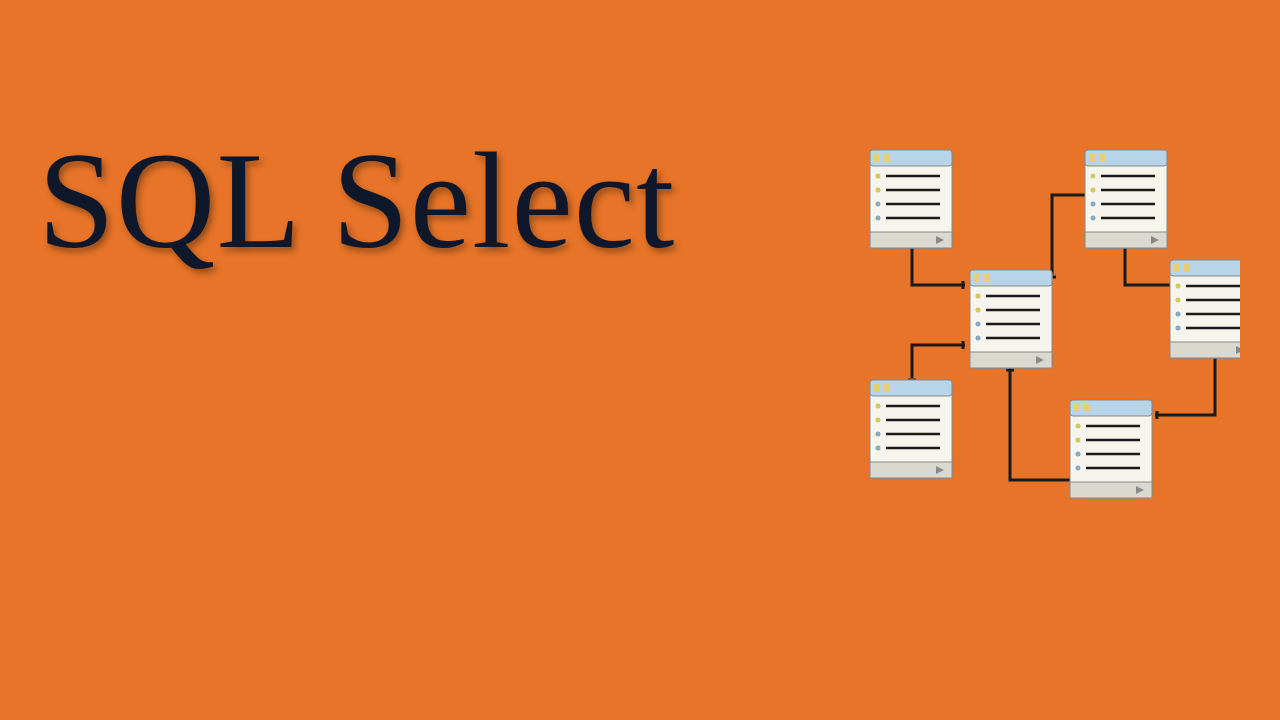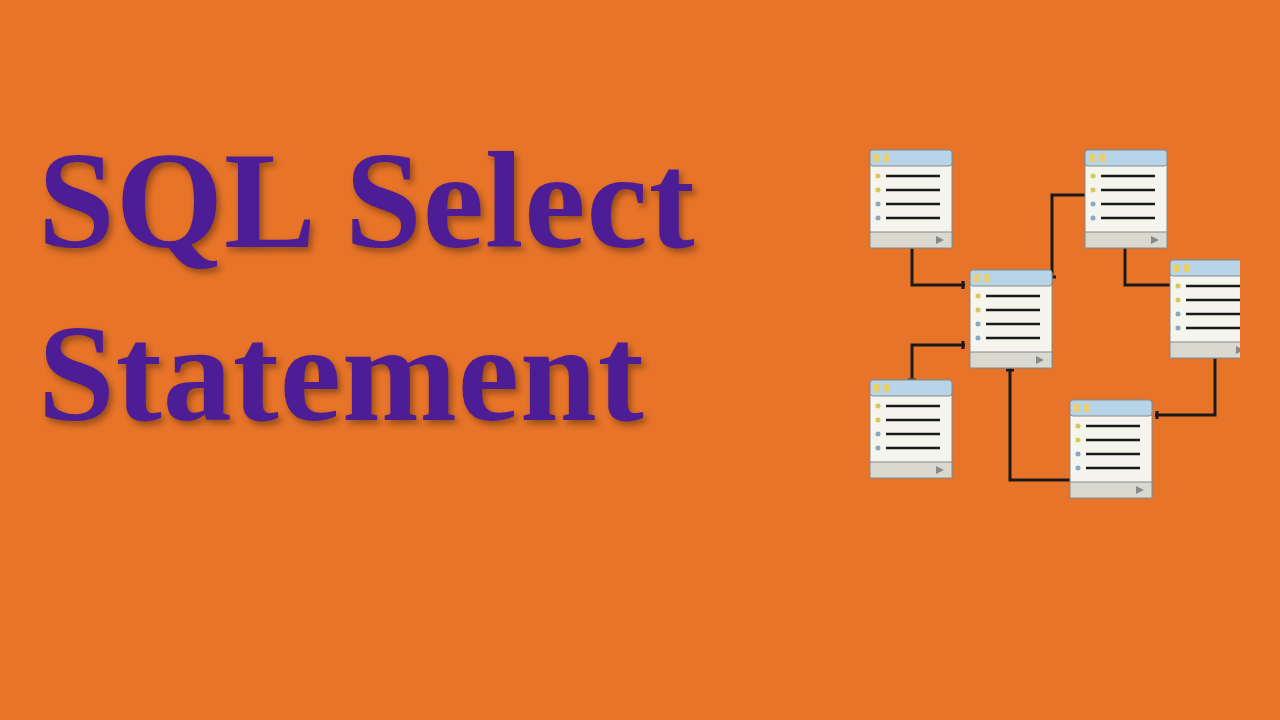--- a/index.html
+++ b/index.html
@@ -8,24 +8,24 @@
     height: 720px;
     background: #e77428;
     position: relative;
     overflow: hidden;
     font-family: Georgia, 'Times New Roman', serif;
   }
   .title {
     position: absolute;
     left: 38px;
     top: 115px;
-    color: #4c1d95;
+    color: #0f172a;
     font-size: 138px;
     line-height: 1.25;
-    font-weight: 700;
+    font-weight: 400;
     text-shadow: 3px 4px 6px rgba(0,0,0,0.35);
     letter-spacing: 1px;
   }
   .diagram {
     position: absolute;
     right: 40px;
     top: 140px;
     width: 420px;
     height: 420px;
   }
@@ -34,21 +34,20 @@
     stroke: #1a1a1a;
     stroke-width: 3;
     fill: none;
   }
 </style>
 </head>
 <body>
 
 <div class="title">
   <div>SQL Select</div>
-  <div>Statement</div>
 </div>
 
 <div class="diagram">
   <svg width="420" height="420" viewBox="0 0 420 420">
 
     <path class="connector" d="M 92 108 L 92 145 L 145 145"></path>
     <line x1="88" y1="106" x2="96" y2="106" stroke="#1a1a1a" stroke-width="3"></line>
     <line x1="143" y1="141" x2="143" y2="149" stroke="#1a1a1a" stroke-width="3"></line>
 
     <path class="connector" d="M 92 238 L 92 205 L 145 205"></path>

